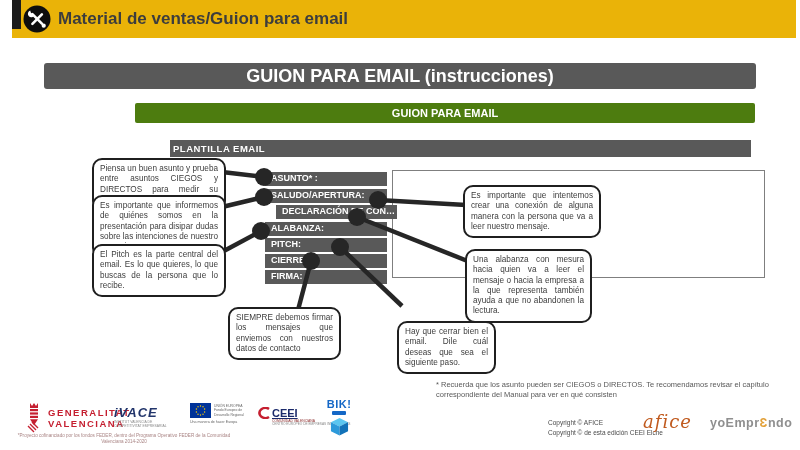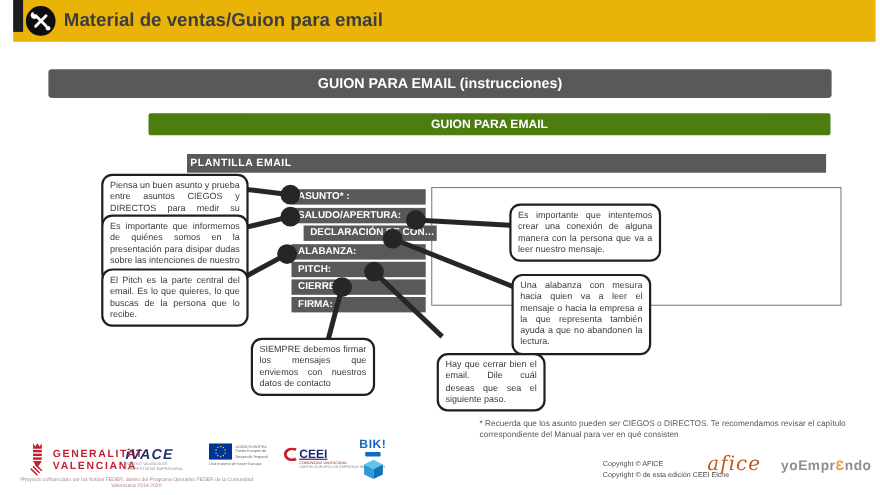--- a/index.html
+++ b/index.html
@@ -27,21 +27,21 @@
   }
   .header-title {
     position: absolute; left: 46px; top: 0; height: 38px; line-height: 38px;
     font-size: 17px; font-weight: bold; color: #3d3d3d;
   }
 
   
   .banner-main {
     position: absolute; left: 44px; top: 63px; width: 712px; height: 26px;
     background: #595959; border-radius: 3px;
-    color: #fff; font-weight: bold; font-size: 13px;
+    color: #fff; font-weight: bold; font-size: 18px;
     text-align: center; line-height: 26px;
   }
   .banner-sub {
     position: absolute; left: 135px; top: 103px; width: 620px; height: 20px;
     background: #4d7c0f; border-radius: 2px;
     color: #fff; font-weight: bold; font-size: 11px;
     text-align: center; line-height: 20px;
   }
   .banner-section {
     position: absolute; left: 170px; top: 140px; width: 581px; height: 17px;

